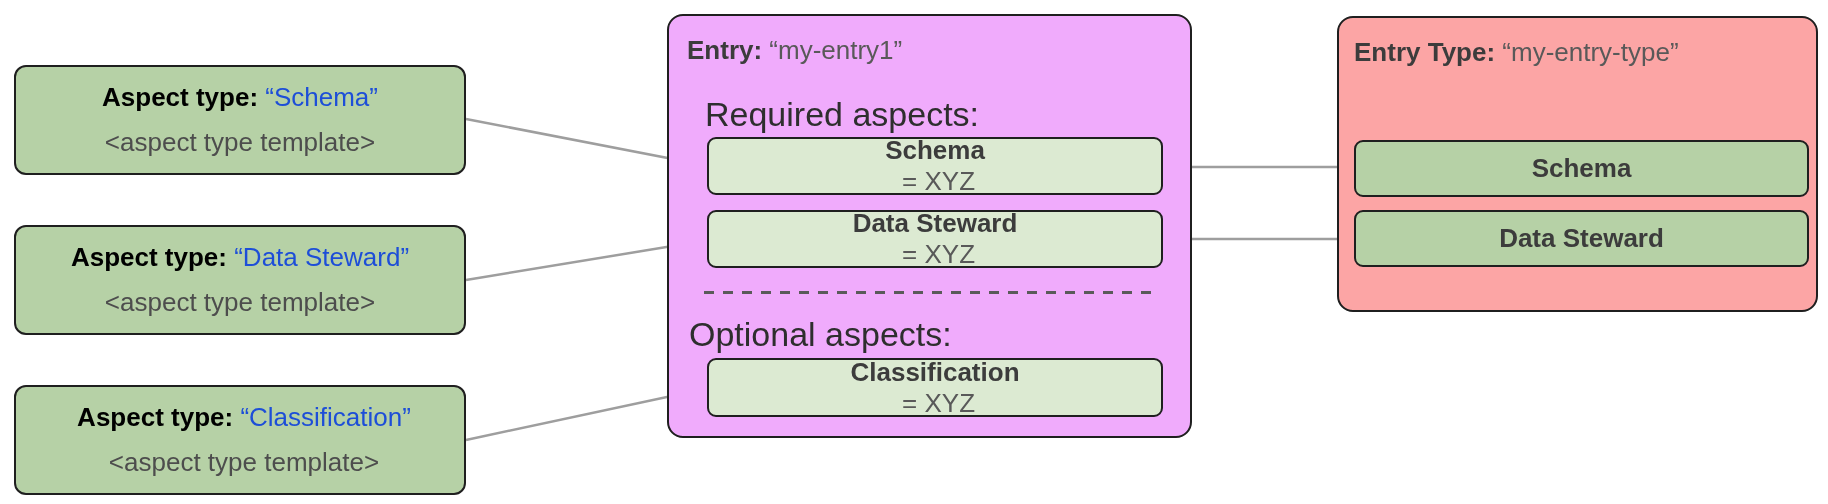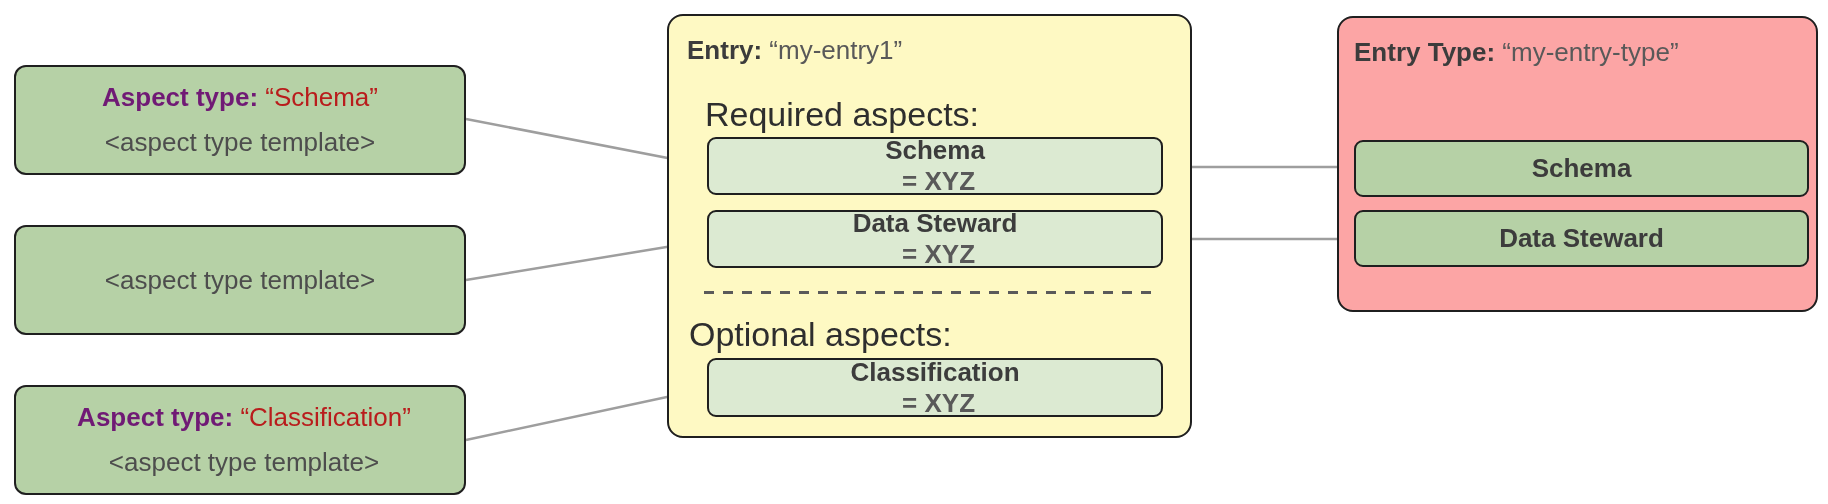--- a/index.html
+++ b/index.html
@@ -35,31 +35,31 @@
     height: 110px;
     background: #b6d1a6;
     border-radius: 12px;
     display: flex;
     flex-direction: column;
     justify-content: space-evenly;
     align-items: center;
     font-size: 26px;
     text-align: center;
   }
-  .aspect-box .line1 .b { font-weight: 700; color: #701a75; }
-  .aspect-box .line1 .r { font-weight: 400; color: #b91c1c; }
+  .aspect-box .line1 .b { font-weight: 700; color: #000000; }
+  .aspect-box .line1 .r { font-weight: 400; color: #1d4ed8; }
   .aspect-box .line2 { font-weight: 400; color: #4d4d4d; }
 
   
   .entry-panel {
     left: 667px;
     top: 14px;
     width: 525px;
     height: 424px;
-    background: #fef9c3;
+    background: #f0abfc;
     border-radius: 16px;
   }
   
   .entry-type-panel {
     left: 1337px;
     top: 16px;
     width: 481px;
     height: 296px;
     background: #fca5a5;
     border-radius: 16px;
@@ -86,21 +86,21 @@
     display: flex;
     justify-content: center;
     align-items: center;
     font-size: 26px;
     white-space: pre;
     flex-direction: column;
   }
   .pill.light { background: #dcead2; }
   .pill.dark  { background: #b6d1a6; }
   .pill .b { font-weight: 700; color: #3c3c3c; }
-  .pill .r { font-weight: 700; color: #595959; }
+  .pill .r { font-weight: 400; color: #595959; }
   .dashed-divider {
     position: absolute;
     left: 35px;
     top: 275px;
     width: 455px;
     height: 2.5px;
     background: repeating-linear-gradient(90deg, #5a5a5a 0 10px, transparent 10px 19px);
   }
 </style>
 </head>
@@ -115,20 +115,21 @@
     <line x1="1158" y1="167" x2="1356" y2="167" stroke="#9e9e9e" stroke-width="2.5"></line>
     <line x1="1158" y1="239" x2="1356" y2="239" stroke="#9e9e9e" stroke-width="2.5"></line>
   </svg>
 
   <div class="box aspect-box" style="top:65px;">
     <div class="line1"><span class="b">Aspect type: </span><span class="r">“Schema”</span></div>
     <div class="line2">&lt;aspect type template&gt;</div>
   </div>
 
   <div class="box aspect-box" style="top:225px;">
+    <div class="line1"><span class="b">Aspect type: </span><span class="r">“Data Steward”</span></div>
     <div class="line2">&lt;aspect type template&gt;</div>
   </div>
 
   <div class="box aspect-box" style="top:385px;padding-left:8px;">
     <div class="line1"><span class="b">Aspect type: </span><span class="r">“Classification”</span></div>
     <div class="line2">&lt;aspect type template&gt;</div>
   </div>
 
   <div class="box entry-panel">
     <div class="panel-title" style="left:18px; top:19px;"><span class="b">Entry: </span><span class="r">“my-entry1”</span>​</div>

